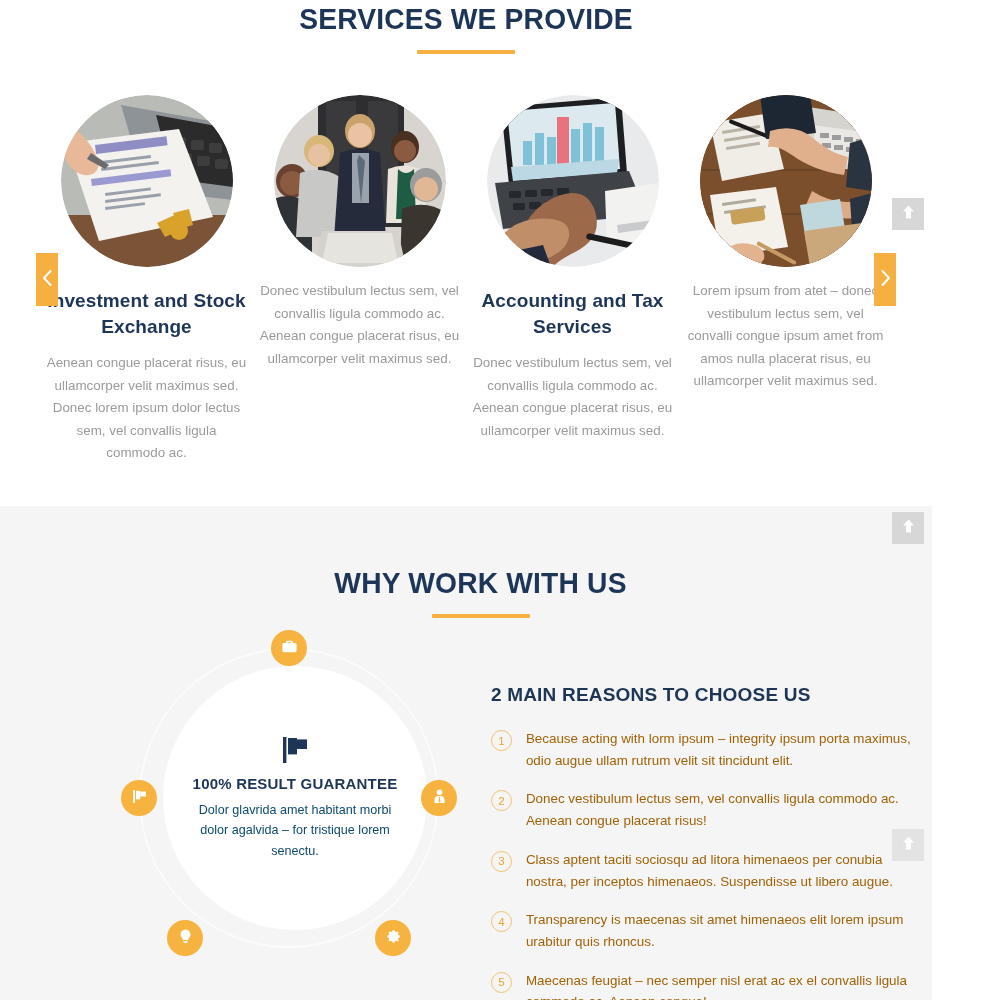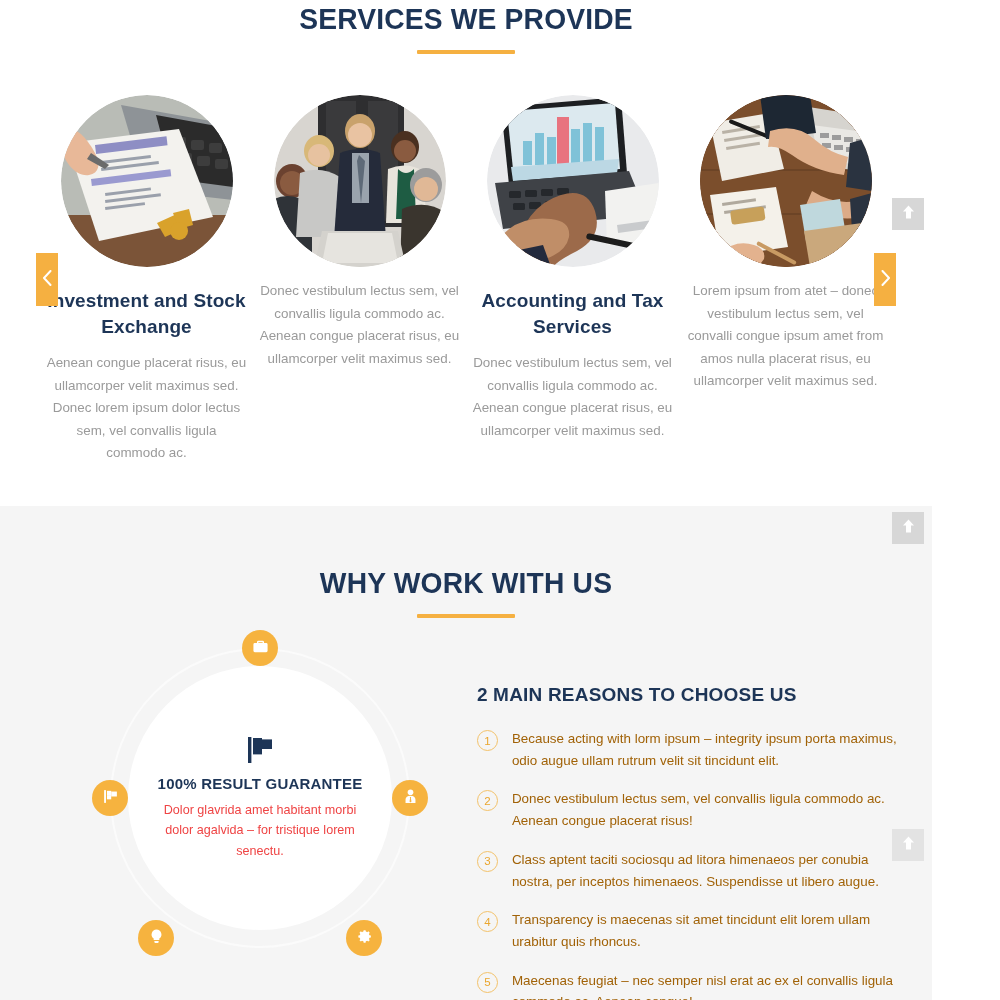--- a/index.html
+++ b/index.html
@@ -82,20 +82,21 @@
   .car-arrow.left  { left: 36px;  }
   .car-arrow.right { right: 36px; }
   .car-arrow svg { width: 11px; height: 16px; }
 
   
   .why-section {
     position: relative;
     background: #f5f5f5;
     height: 494px;
     overflow: hidden;
+    padding-left: 29px;
   }
   .why-title { padding-top: 60px; }
 
   .why-body {
     position: relative;
     display: flex;
     margin-top: 28px;
     padding: 0 20px 0 0;
   }
   .why-left  { width: 500px; position: relative; height: 340px; }
@@ -108,36 +109,36 @@
     width: 300px; height: 300px;
   }
   .orbit-ring {
     position: absolute; left: 0; top: 0;
     width: 300px; height: 300px;
     border-radius: 50%;
     border: 2px solid #fbfbfb;
   }
   .orbit-core {
     position: absolute;
-    left: 18px; top: 18px;
+    left: 24px; top: 18px;
     width: 264px; height: 264px;
     border-radius: 50%;
     background: #ffffff;
     display: flex; flex-direction: column;
     align-items: center; justify-content: center;
     padding: 0 26px;
     text-align: center;
   }
   .core-icon { margin-bottom: 12px; }
   .core-icon svg { width: 26px; height: 28px; display:block; }
   .core-title {
     font-size: 15px; font-weight: 700; color: #1d3557;
     letter-spacing: 0.2px; margin-bottom: 8px;
   }
-  .core-text { font-size: 12.6px; color: #ef4444; line-height: 1.62; }
+  .core-text { font-size: 12.6px; color: #0c4a6e; line-height: 1.62; }
 
   .orbit-node {
     position: absolute;
     width: 36px; height: 36px;
     border-radius: 50%;
     background: #f6b33f;
     display: flex; align-items: center; justify-content: center;
     cursor: pointer;
   }
   .orbit-node svg { width: 17px; height: 17px; fill: #fff; }
@@ -481,21 +482,21 @@
         <div class="reason">
           <div class="reason-num">2</div>
           <div class="reason-text">Donec vestibulum lectus sem, vel convallis ligula commodo ac. Aenean congue placerat risus!</div>
         </div>
         <div class="reason">
           <div class="reason-num">3</div>
           <div class="reason-text">Class aptent taciti sociosqu ad litora himenaeos per conubia nostra, per inceptos himenaeos. Suspendisse ut libero augue.</div>
         </div>
         <div class="reason">
           <div class="reason-num">4</div>
-          <div class="reason-text">Transparency is maecenas sit amet tincidunt elit lorem ullam urabitur quis rhoncus.</div>
+          <div class="reason-text">Transparency is maecenas sit amet himenaeos elit lorem ipsum urabitur quis rhoncus.</div>
         </div>
         <div class="reason">
           <div class="reason-num">5</div>
           <div class="reason-text">Maecenas feugiat – nec semper nisl erat ac ex el convallis ligula commodo ac. Aenean congue!</div>
         </div>
       </div>
 
     </div>
   </section>
 

